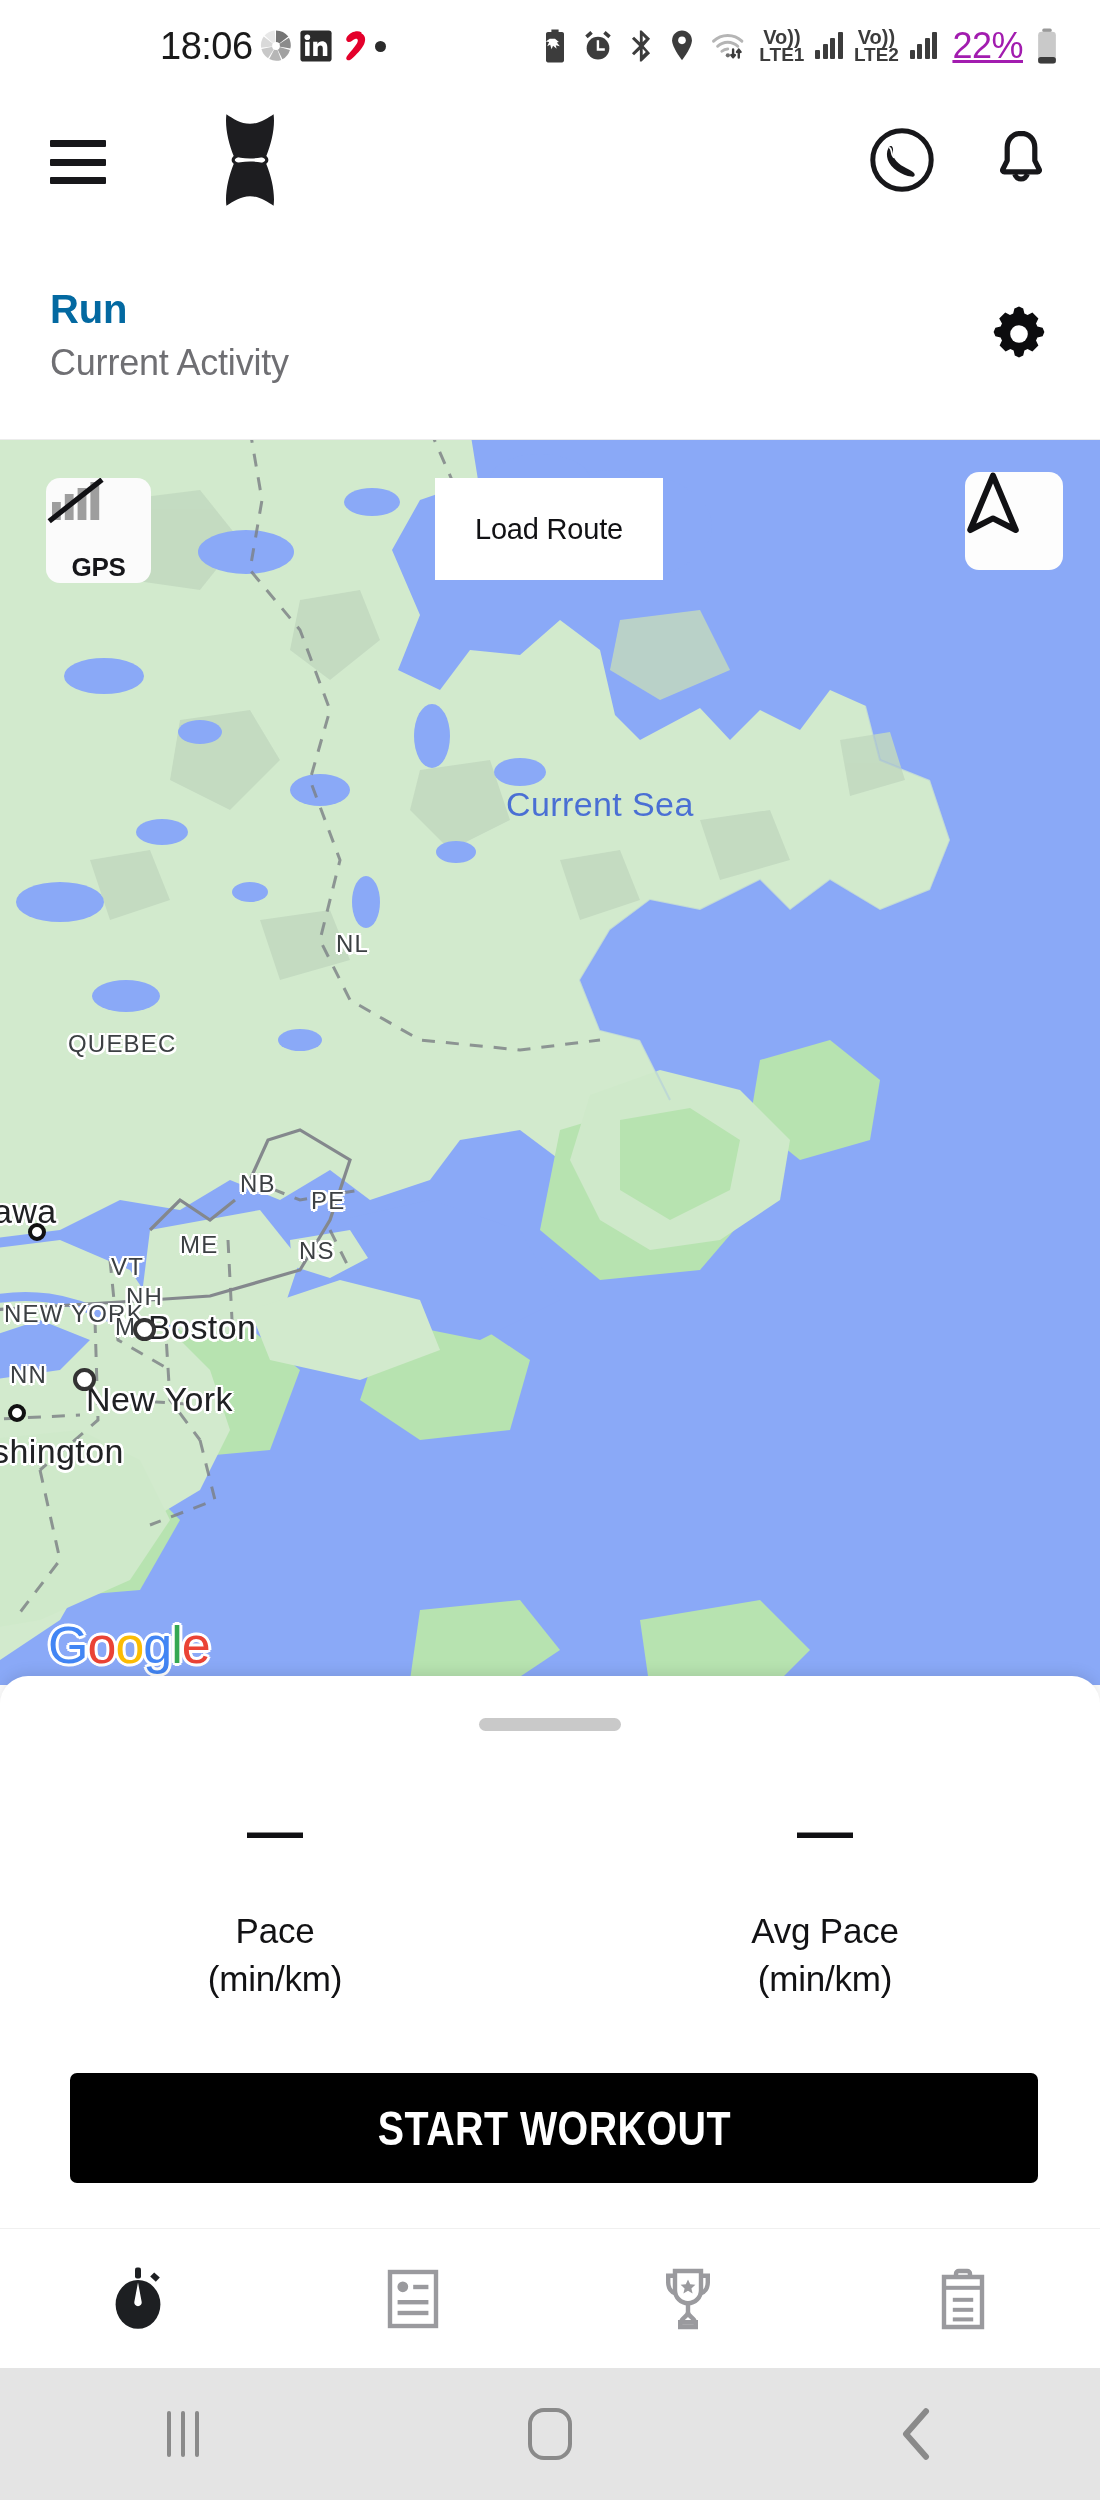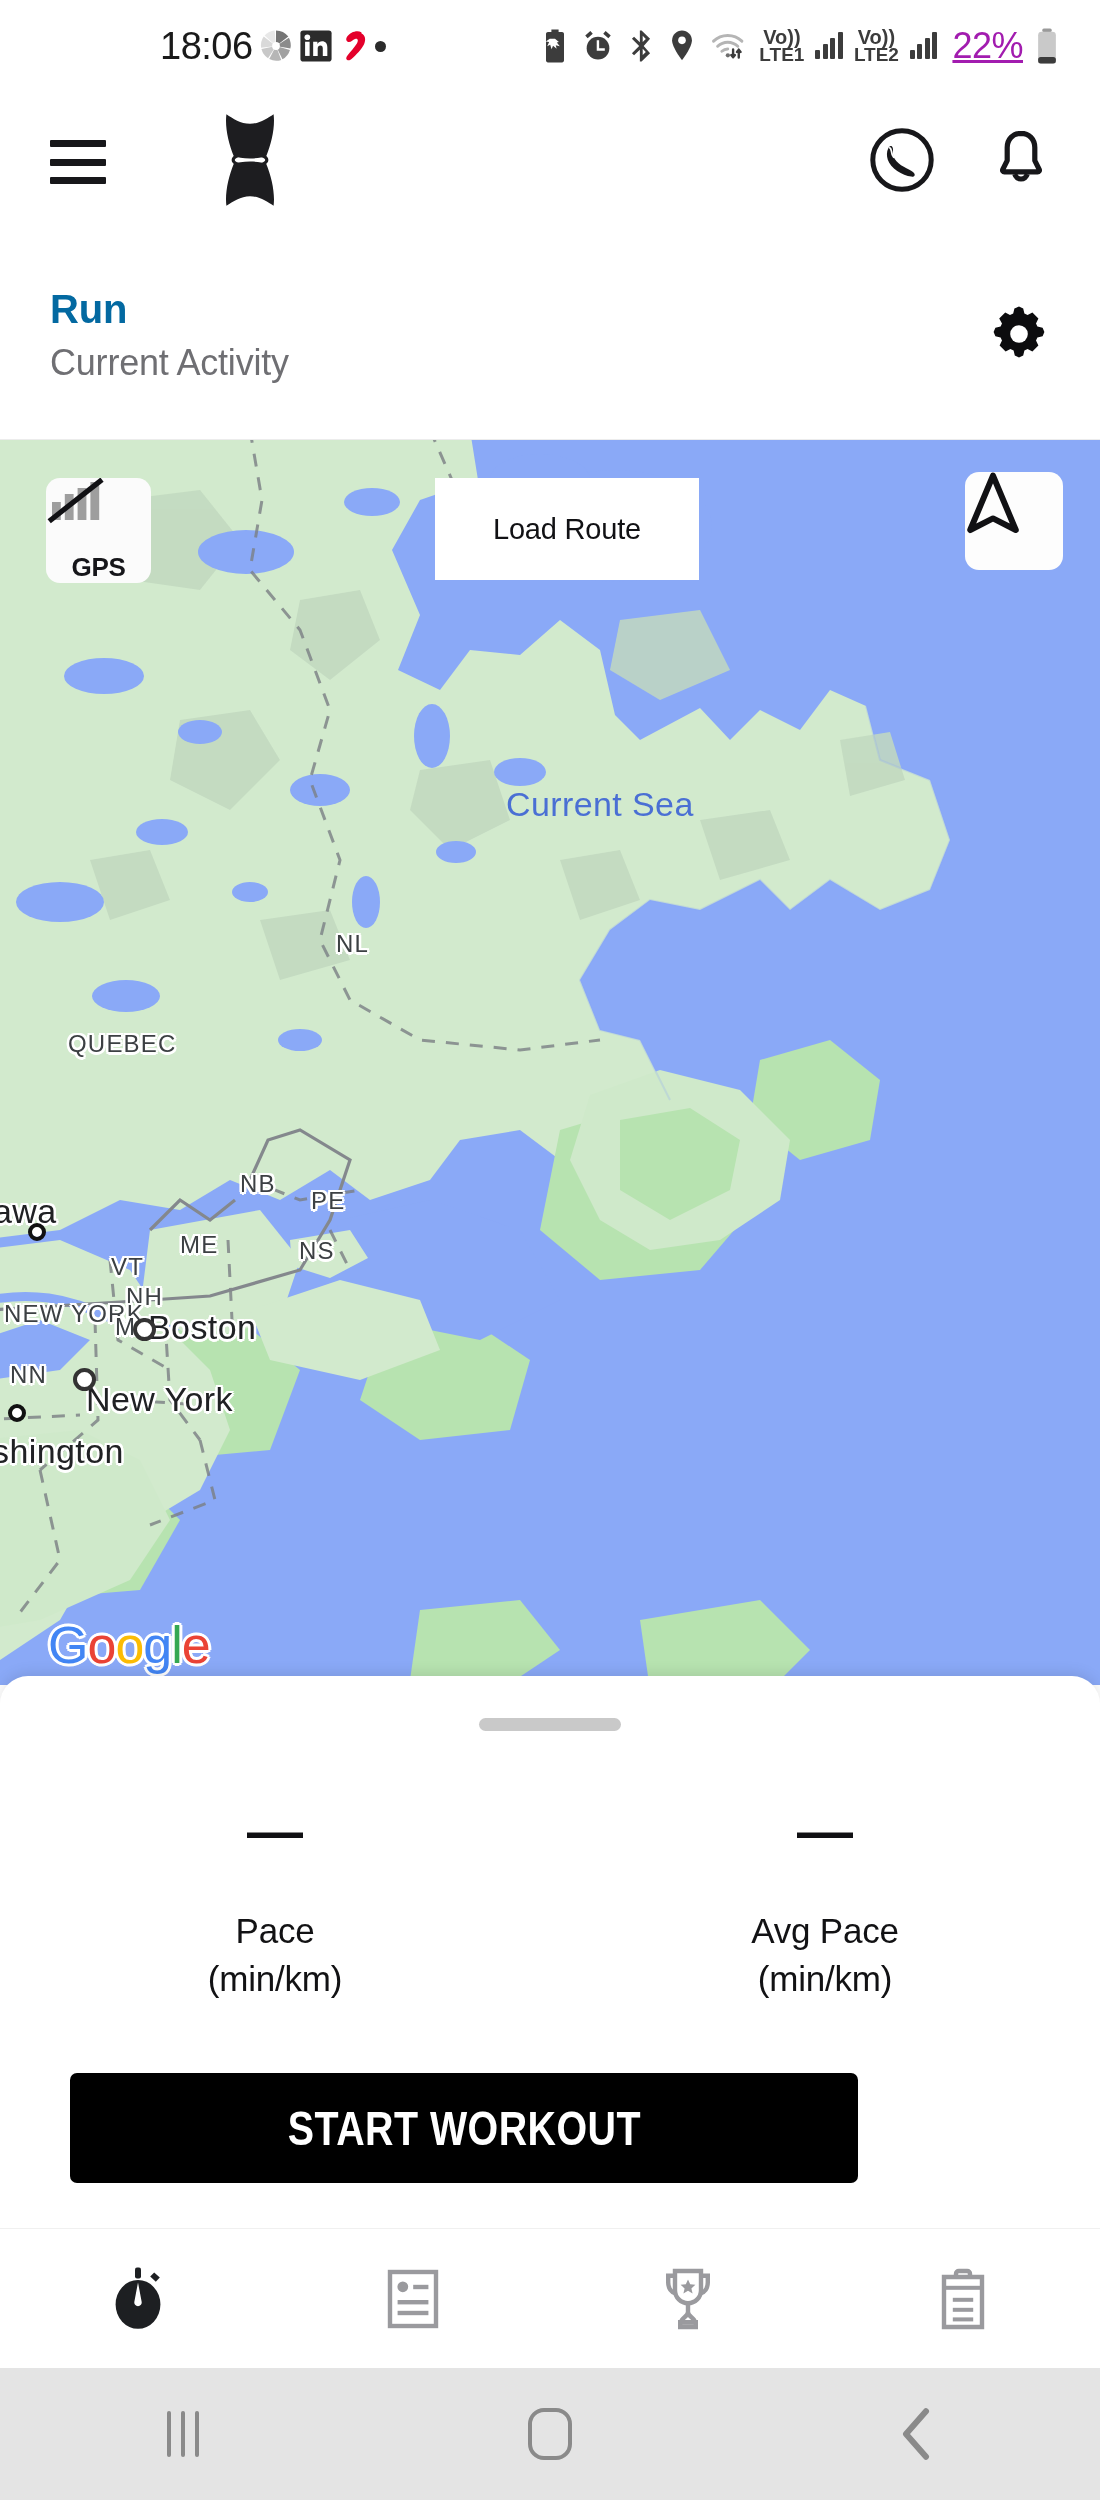--- a/index.html
+++ b/index.html
@@ -78,21 +78,21 @@
     background: #111; border: 5px solid #fff; outline: 4px solid #111;
   }
   
   .gps-chip {
     position: absolute; left: 46px; top: 478px; width: 105px; height: 105px;
     background: #fbfbfb; border-radius: 14px; display: flex; flex-direction: column;
     align-items: center; justify-content: flex-end; gap: 1px;
   }
   .gps-chip .lbl { font-size: 26px; font-weight: 700; color: #16161a; letter-spacing: -0.3px; }
   .load-route {
-    position: absolute; left: 435px; top: 478px; width: 264px; height: 102px;
+    position: absolute; left: 435px; top: 478px; width: 228px; height: 102px;
     background: #fff; display: flex; align-items: center; justify-content: center;
     font-size: 29px; color: #111114; letter-spacing: -0.2px;
   }
   .nav-chip {
     position: absolute; right: 37px; top: 472px; width: 98px; height: 98px;
     background: #fdfdfd; border-radius: 14px; display: flex;
     align-items: center; justify-content: center;
   }
   .gwatermark { position: absolute; left: 48px; bottom: 14px; display: flex; align-items: flex-end; }
   .gwatermark span {
@@ -115,21 +115,21 @@
     margin: 42px auto 0;
   }
   .stats { display: flex; margin-top: 72px; }
   .stat { flex: 1; display: flex; flex-direction: column; align-items: center; }
   .stat-val { font-size: 56px; font-weight: 700; color: #111114; line-height: 1; }
   .stat-lbl {
     margin-top: 48px; font-size: 35px; color: #121214; text-align: center;
     line-height: 1.38; letter-spacing: -0.2px;
   }
   .start-btn {
-    position: absolute; left: 70px; top: 2073px; width: 788px; height: 110px;
+    position: absolute; left: 70px; top: 2073px; width: 968px; height: 110px;
     background: #000000; border-radius: 7px; border: none;
     display: flex; align-items: center; justify-content: center; cursor: pointer;
   }
   .start-btn .txt {
     color: #ffffff; font-size: 48px; font-weight: 700;
     letter-spacing: 0.6px; transform: scaleX(0.82); transform-origin: center;
     font-stretch: condensed;
   }
 
   

